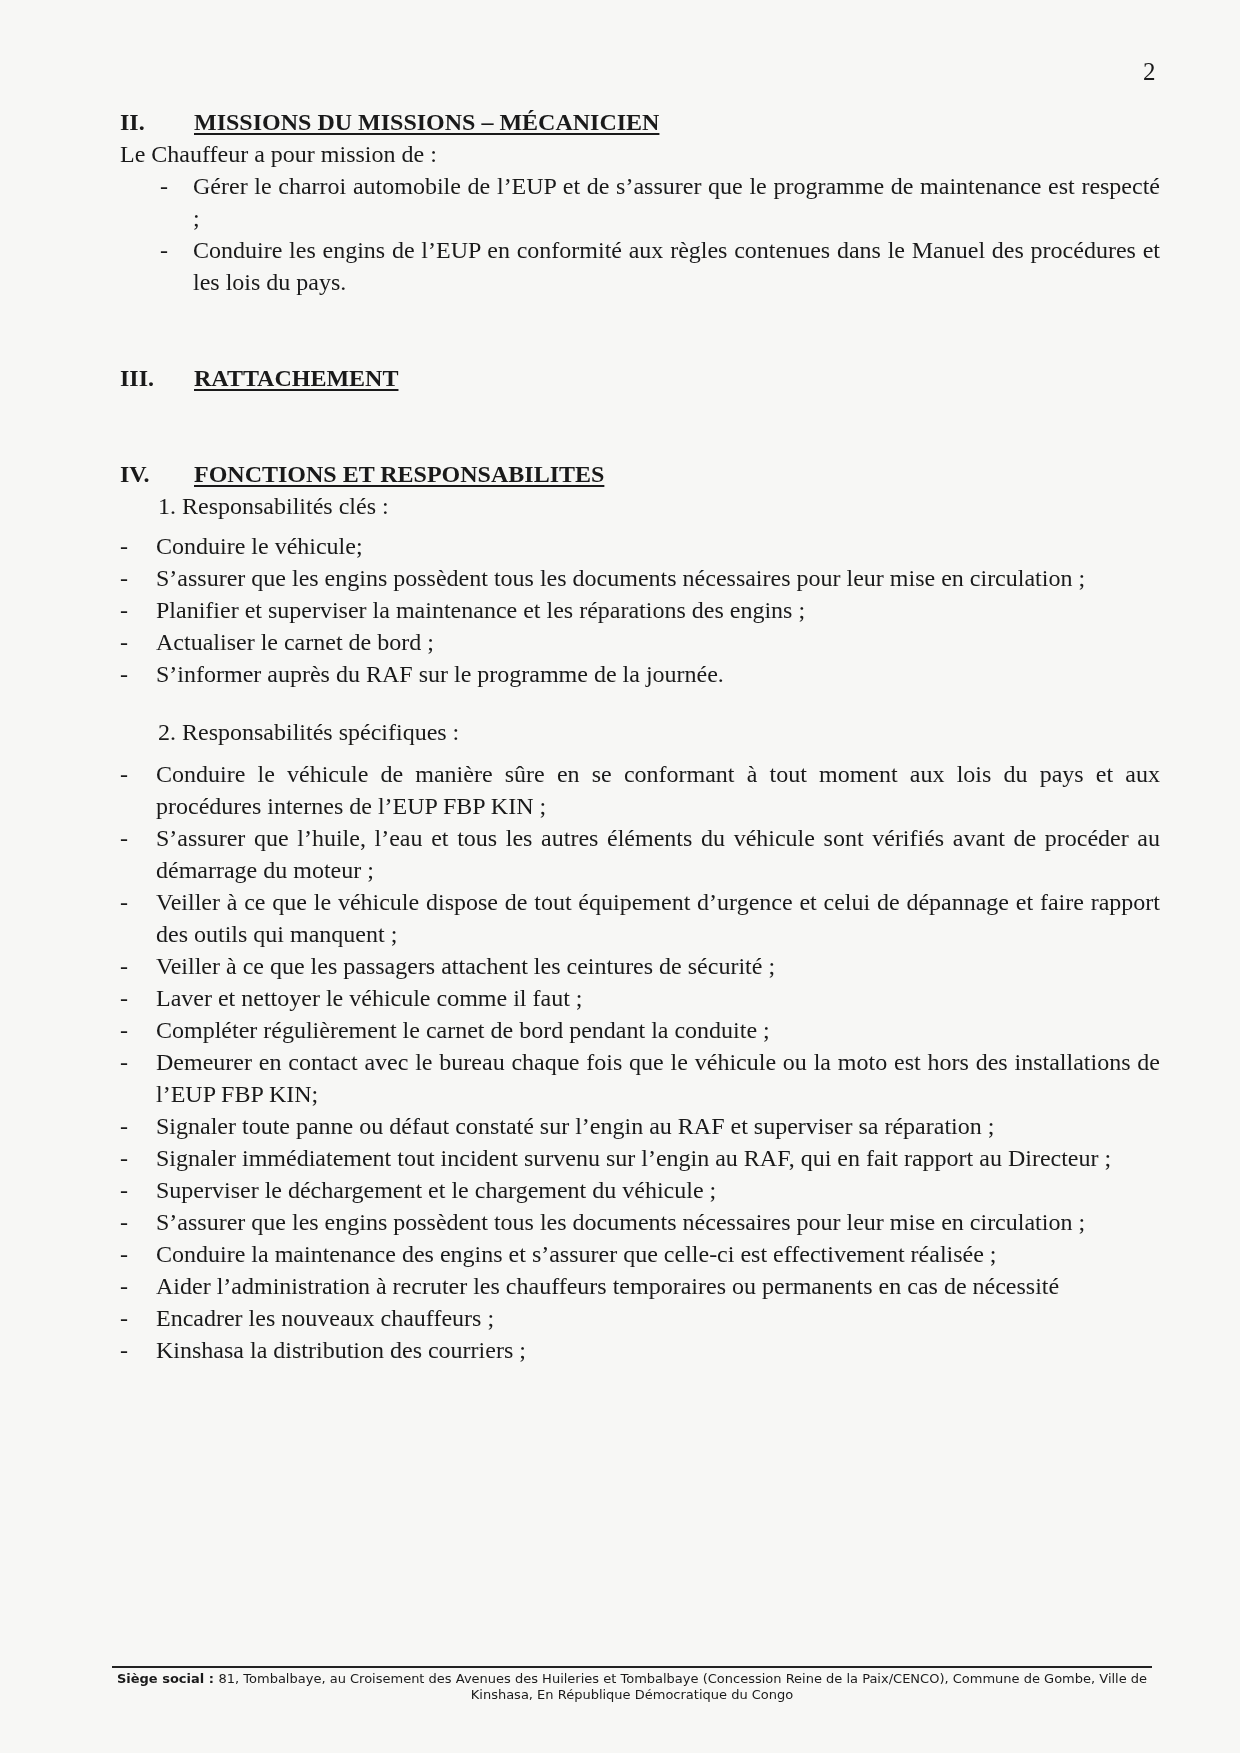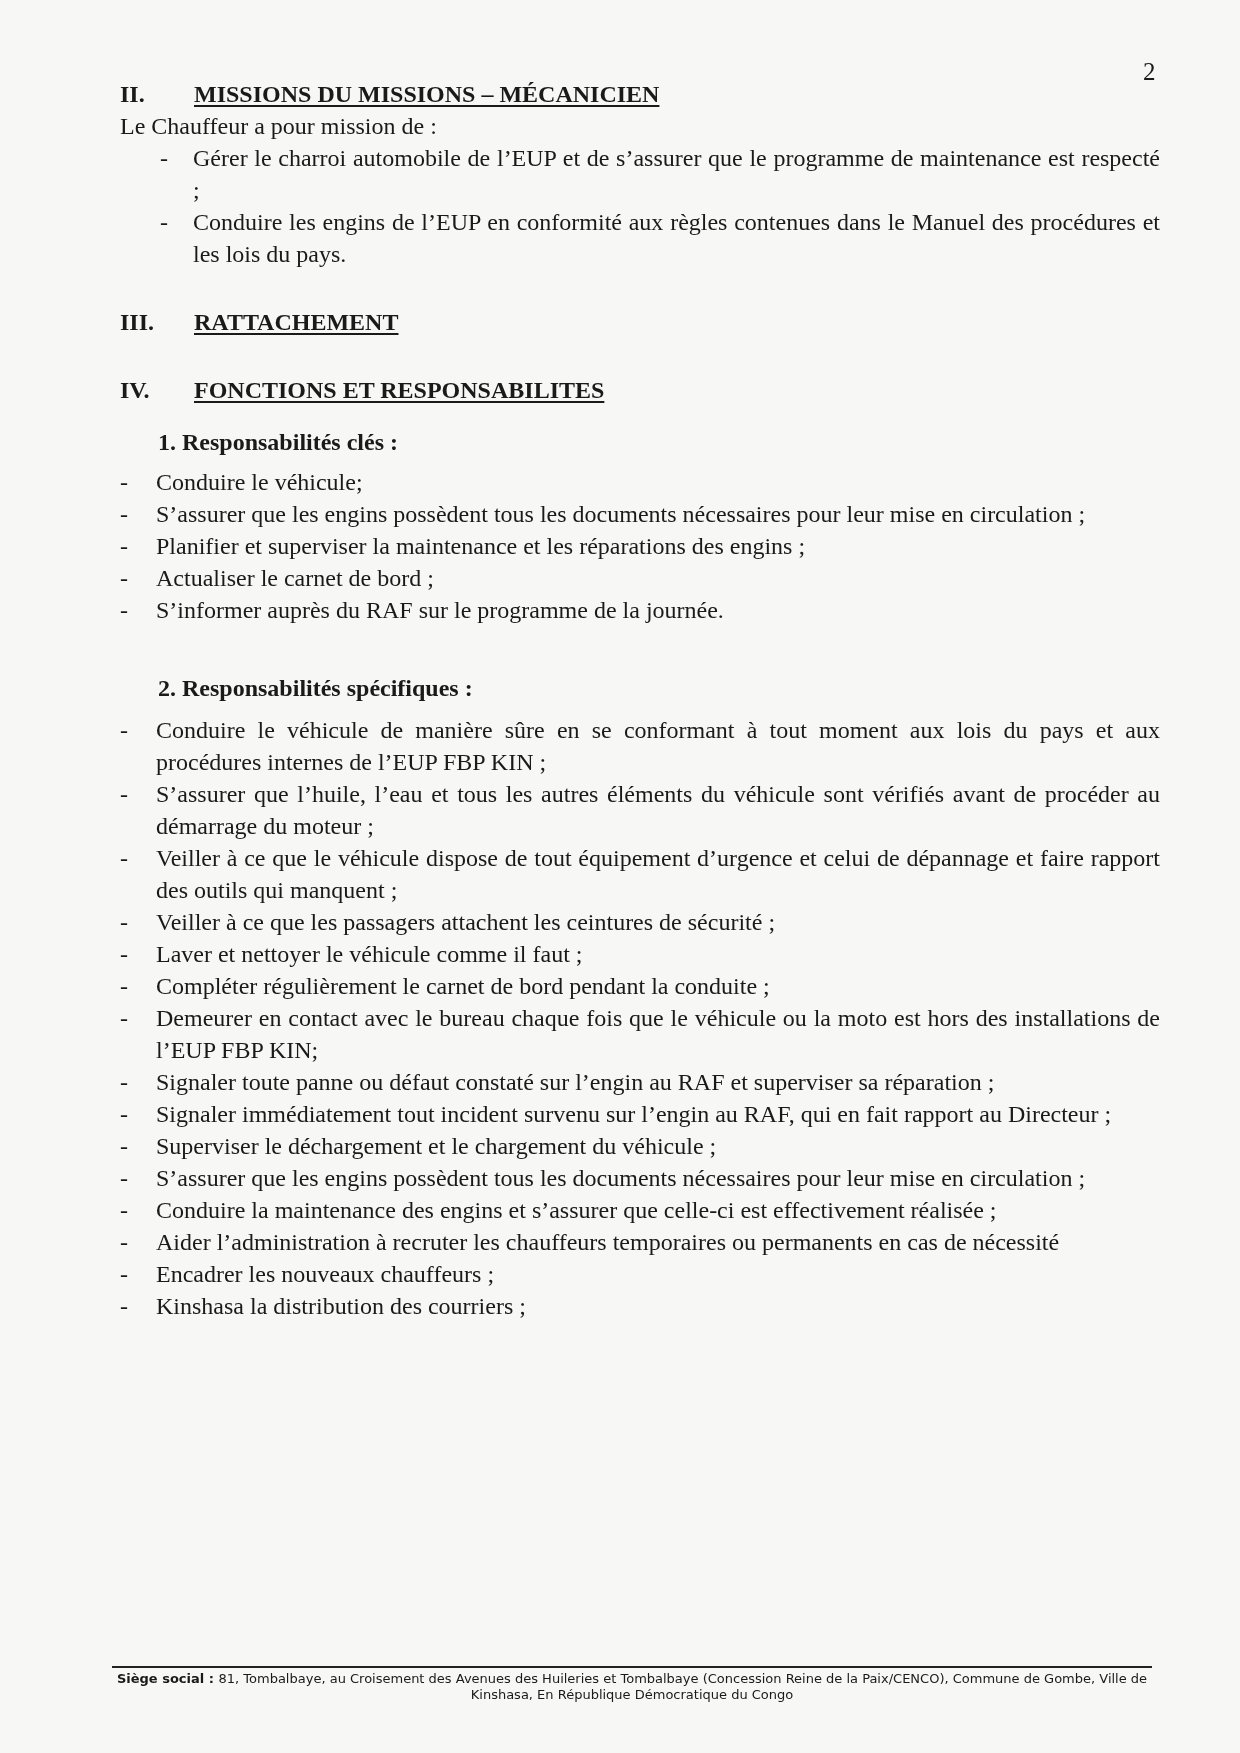--- a/index.html
+++ b/index.html
@@ -5,28 +5,28 @@
   html, body { margin: 0; padding: 0; }
   body {
     width: 1240px; height: 1753px; background: #f7f7f5;
     position: relative; overflow: hidden;
     font-family: "Liberation Serif", "DejaVu Serif", serif;
     color: #1a1a1a;
   }
   .page-number { position: absolute; top: 58px; left: 1143px; font-size: 25px; }
   .content { position: absolute; left: 120px; top: 78px; width: 1040px; font-size: 24px; line-height: 32px; }
   .section-head { font-weight: bold; display: flex; align-items: baseline; }
-  .section-num { width: 74px; flex: none; }
+  .section-num { width: 74px; flex: none; margin-top: 28px; }
   .section-title { text-decoration: underline; text-decoration-thickness: 2px; text-underline-offset: 3px; }
   .para { text-align: justify; }
   .sub-list { margin: 0; padding: 0; list-style: none; }
   .sub-list li { display: flex; padding-left: 40px; text-align: justify; }
   .dash { width: 33px; flex: none; }
   .sub-list li .txt { flex: 1; }
-  .subhead { font-weight: bold; padding-left: 38px; margin-top: 20px; }
+  .subhead { font-weight: normal; padding-left: 38px; }
   .bul-list { margin: 0; padding: 0; list-style: none; }
   .bul-list li { display: flex; text-align: justify; }
   .bul-list li .dash { width: 36px; }
   .bul-list li .txt { flex: 1; }
   .gap-sm { height: 26px; }
   .gap-md { height: 36px; }
   .footer { position: absolute; left: 112px; top: 1666px; width: 1040px; }
   .footer-rule { border-top: 2px solid #222; margin-bottom: 3px; }
   .footer-text { font-family: "DejaVu Sans", "Liberation Sans", sans-serif; font-size: 13px; line-height: 16px; text-align: center; }
   .footer-text b { font-weight: bold; }

